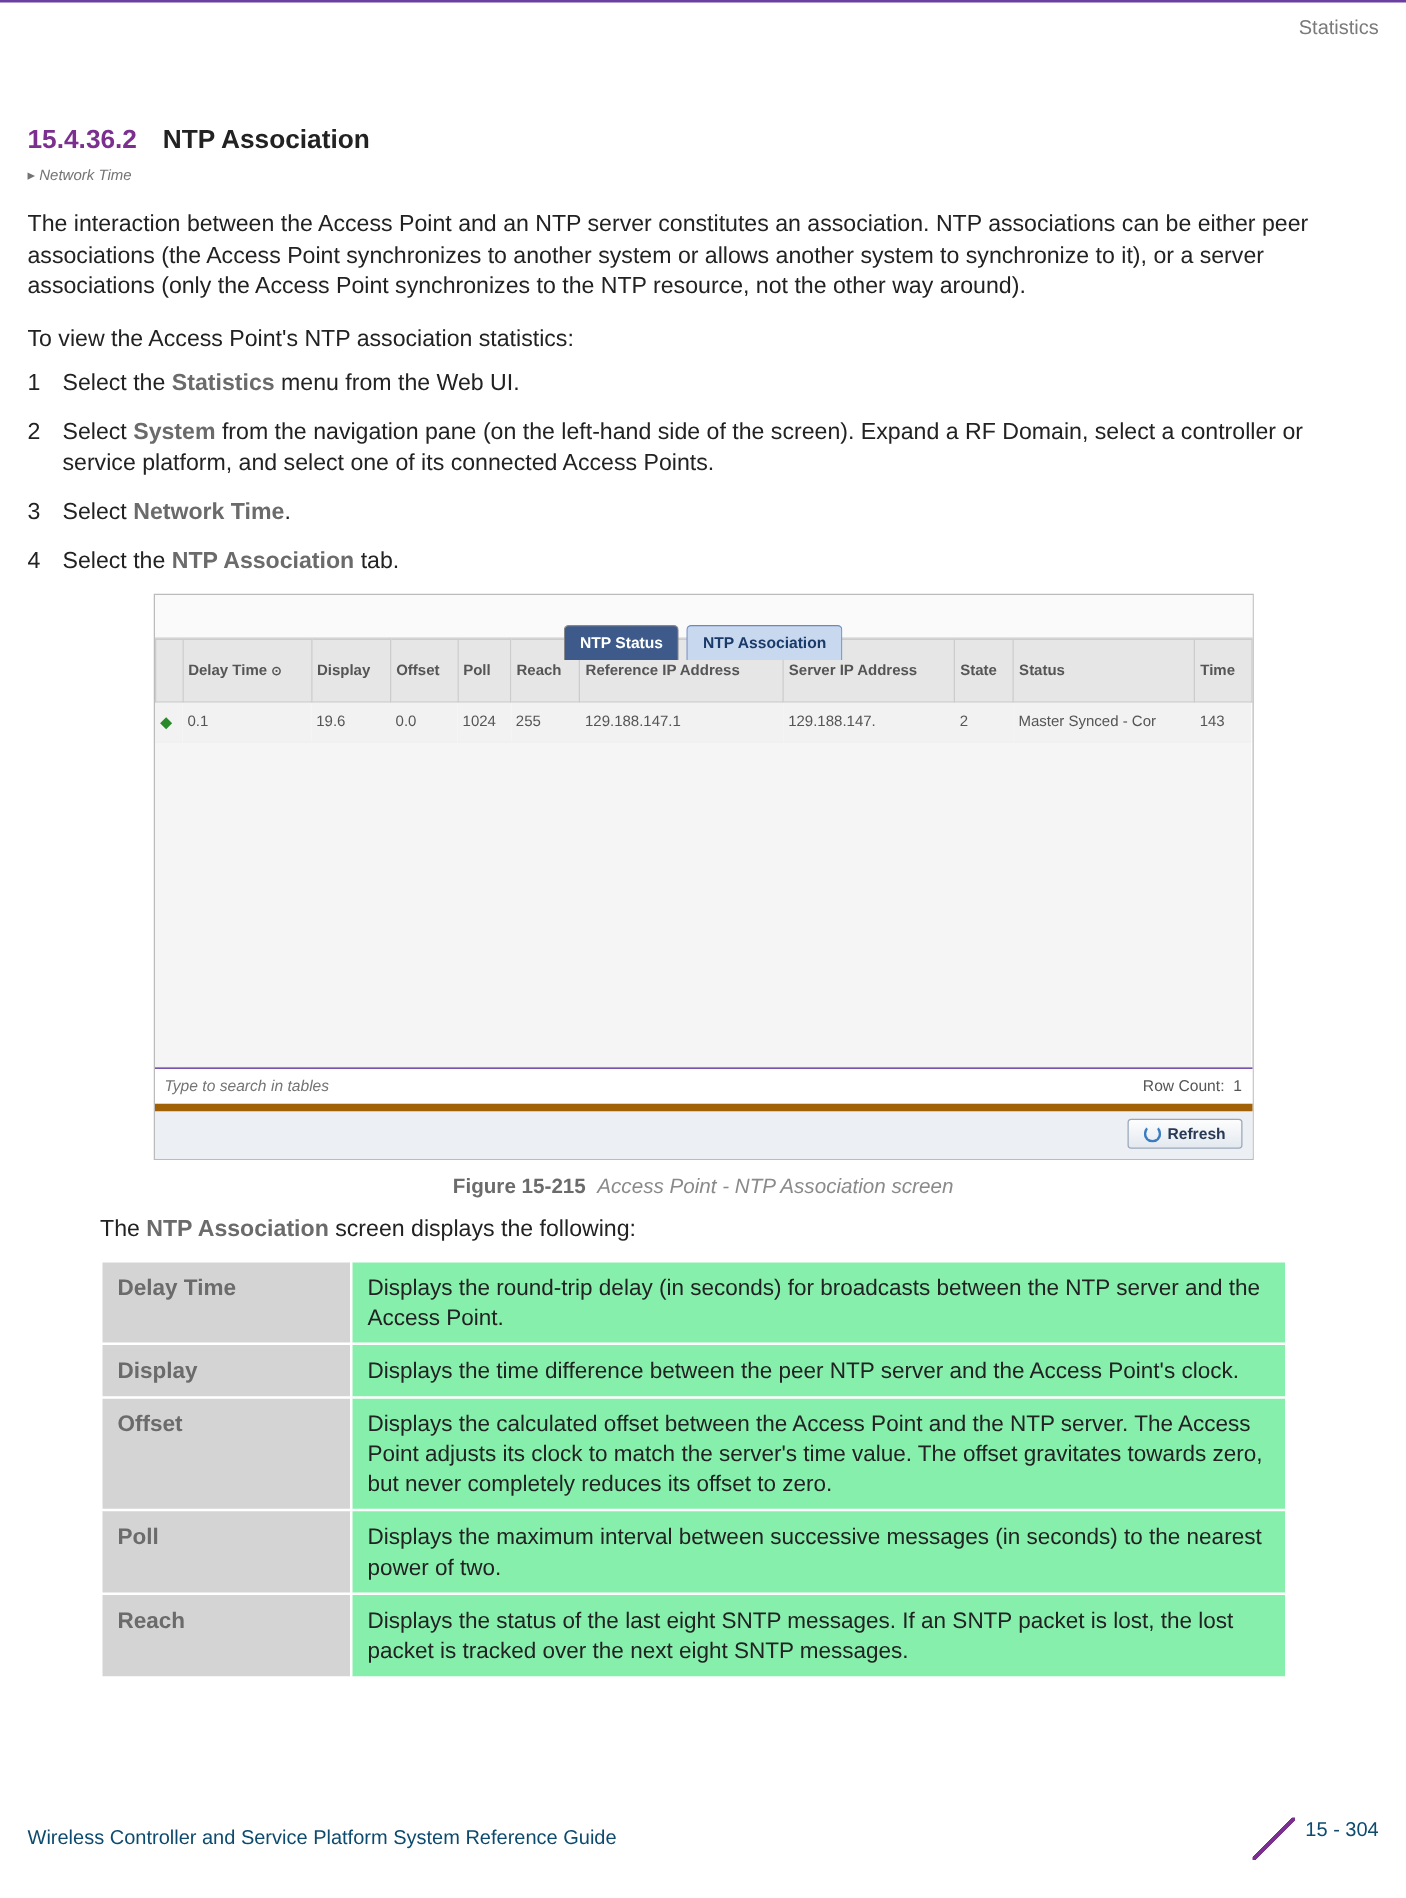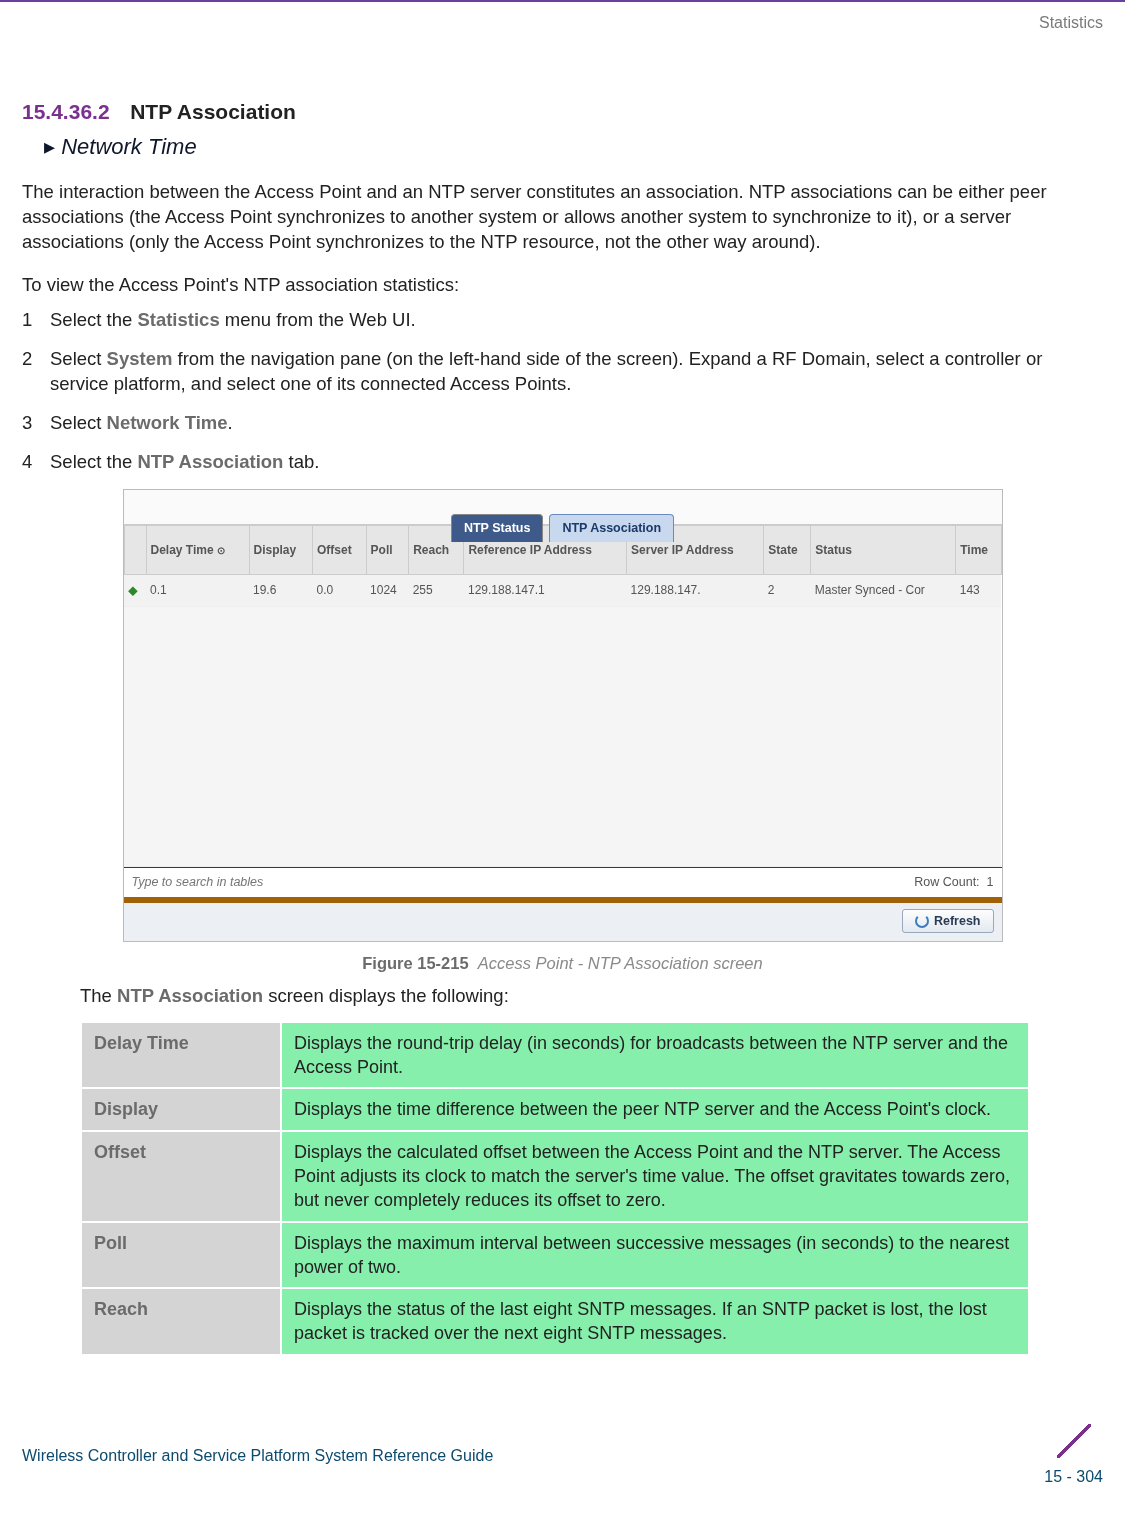--- a/index.html
+++ b/index.html
@@ -35,24 +35,23 @@
     color: #7b2f8e;
     font-weight: 700;
     font-size: 21px;
   }
   .section-title {
     font-size: 21px;
     font-weight: 700;
   }
   .breadcrumb {
     margin-top: 6px;
-    margin-left: 22px;
-    color: #0f172a;
+    color: #737373;
     font-style: italic;
-    font-size: 22px;
+    font-size: 12px;
   }
   .arrow { font-style: normal; }
   .para { margin-top: 18px; }
   .intro { margin-bottom: 16px; }
   ol.steps { list-style: none; margin-top: 10px; }
   ol.steps li { display: flex; margin-bottom: 14px; }
   ol.steps li .num { width: 28px; flex-shrink: 0; }
   ol.steps li .txt { flex: 1; }
   .bold-kw { font-weight: 700; color: #6b6b6b; }
   .figure-wrap {
@@ -186,21 +185,21 @@
     position: absolute;
     left: 22px;
     right: 22px;
     bottom: 30px;
     display: flex;
     justify-content: space-between;
     align-items: center;
     color: #0c4a6e;
     font-size: 16px;
   }
-  .footer-right { display: flex; align-items: center; gap: 8px; flex-direction: column; }
+  .footer-right { display: flex; align-items: flex-start; gap: 8px; }
   .slash {
     width: 34px; height: 34px;
     background: linear-gradient(135deg, transparent 46%, #7b2f8e 46%, #7b2f8e 54%, transparent 54%);
   }
   .post-fig-line { margin-top: 10px; margin-left: 58px; }
 </style>
 </head>
 <body>
 
 <div class="top-border"></div>

